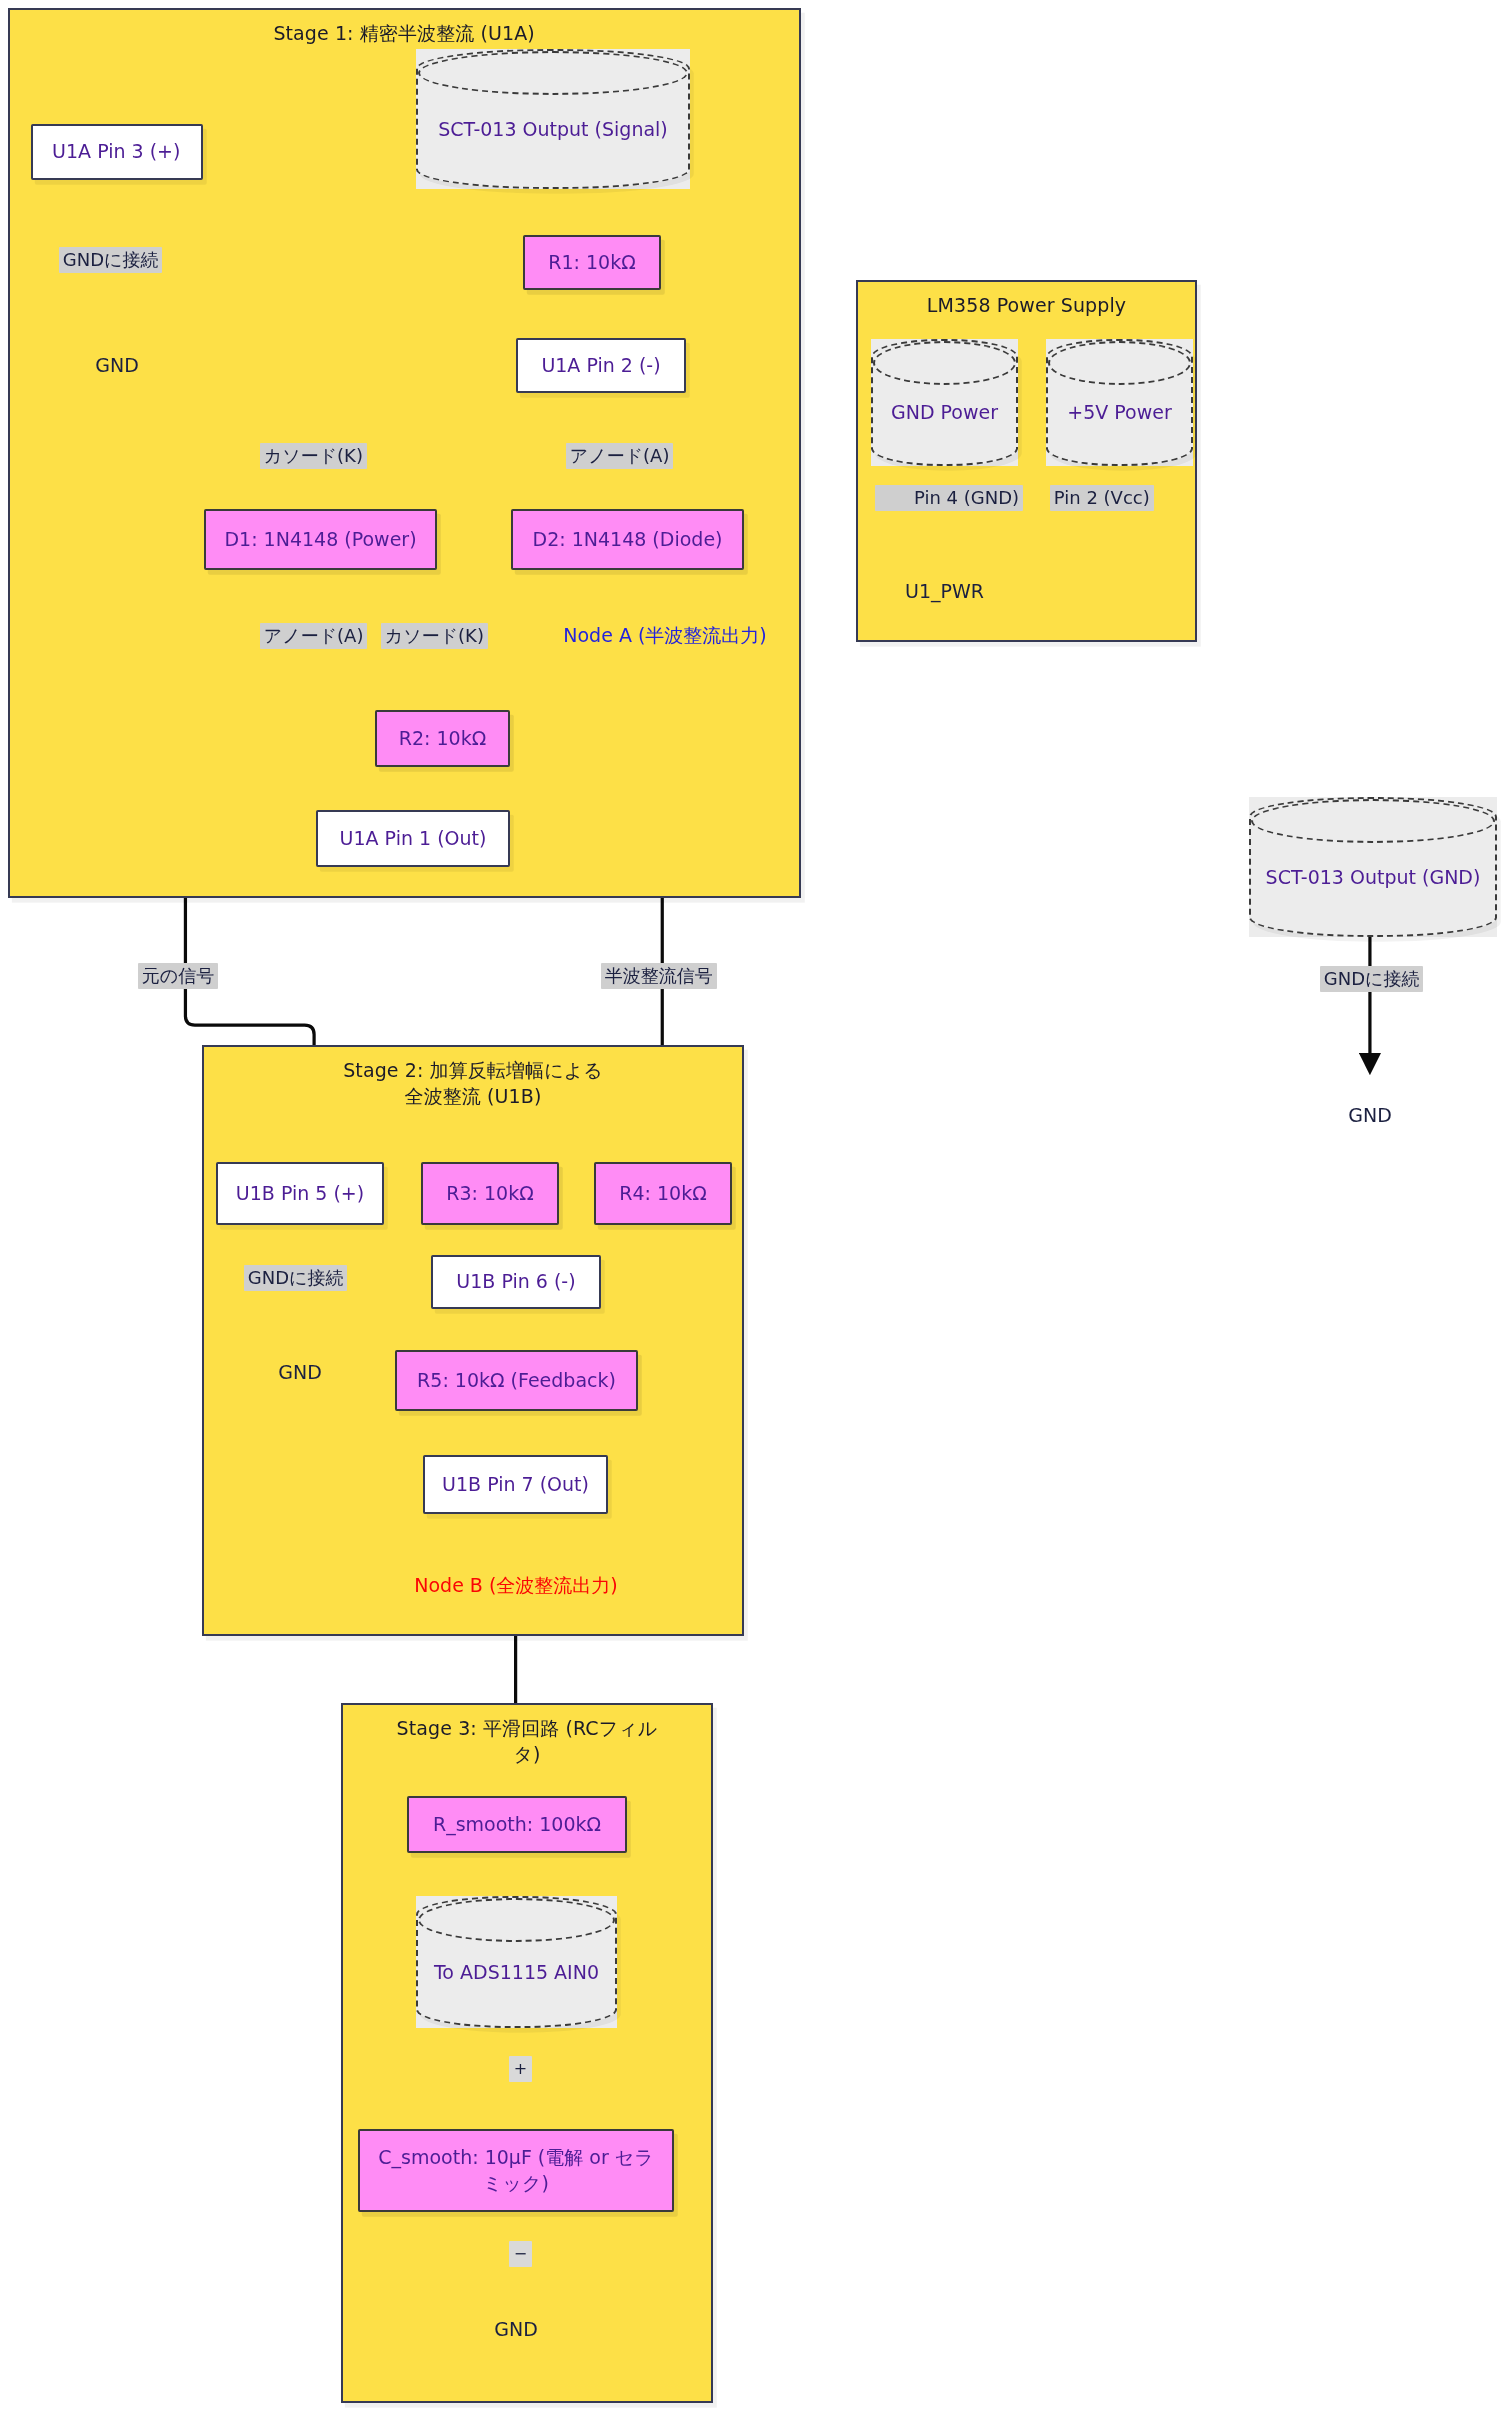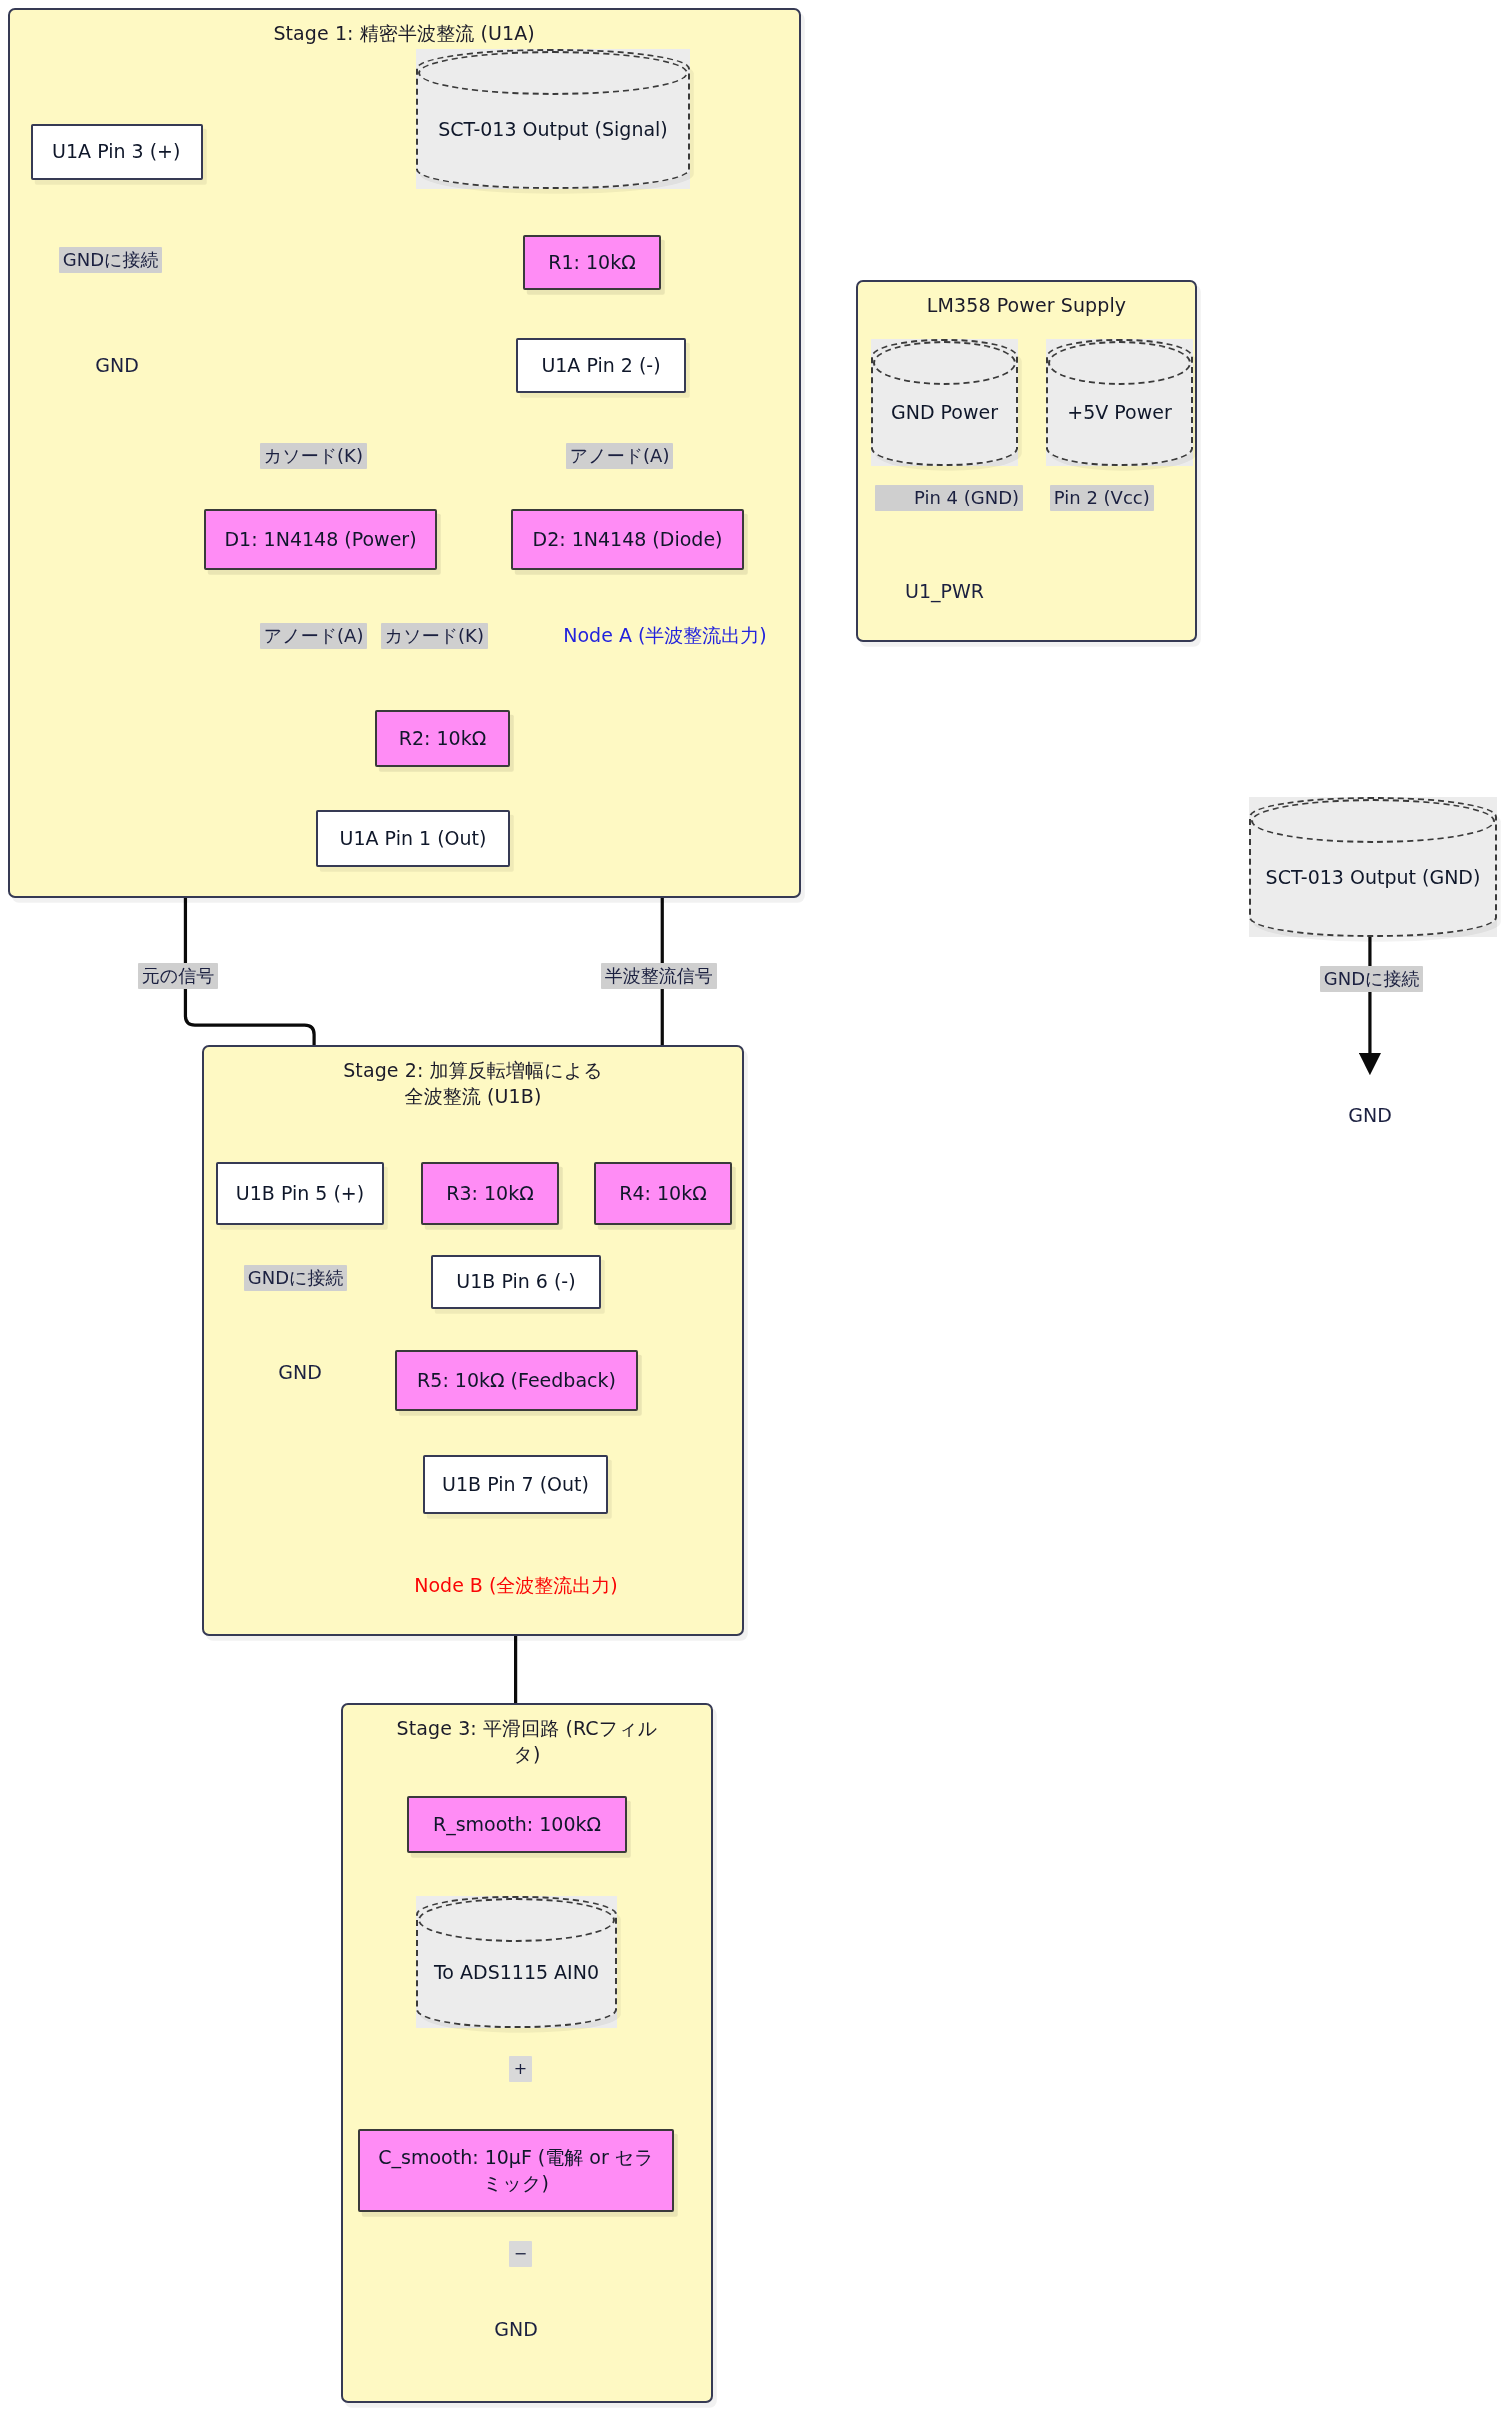--- a/index.html
+++ b/index.html
@@ -18,23 +18,23 @@
   #edge-layer{
     position:absolute;
     left:0; top:0;
     width:1509px; height:2423px;
     pointer-events:none;
   }
 
   
   .subgraph{
     position:absolute;
-    background:#fef9c3;
+    background:#fde047;
     border:2.1px solid #363a54;
-    border-radius:7px;
+    border-radius:0;
     box-shadow:3.8px 4.7px 0 0 rgba(0,0,0,0.055);
     box-sizing:border-box;
     text-decoration:underline;
   }
   .subgraph-title{
     position:absolute;
     left:0; right:0;
     top:11.4px;
     text-align:center;
     font-size:19px;
@@ -46,21 +46,21 @@
 
   
   .node{
     position:absolute;
     box-sizing:border-box;
     display:flex;
     align-items:center;
     justify-content:center;
     text-align:center;
     font-size:19px;
-    color:#0f172a;
+    color:#4c1d95;
     line-height:1.35;
     padding:3.8px 9.5px;
   }
   .node.rect{
     background:#ffffff;
     border:2.1px solid #363a54;
     border-radius:1.9px;
     box-shadow:3.8px 4.7px 0 0 rgba(0,0,0,0.06);
   }
   .node.comp{

